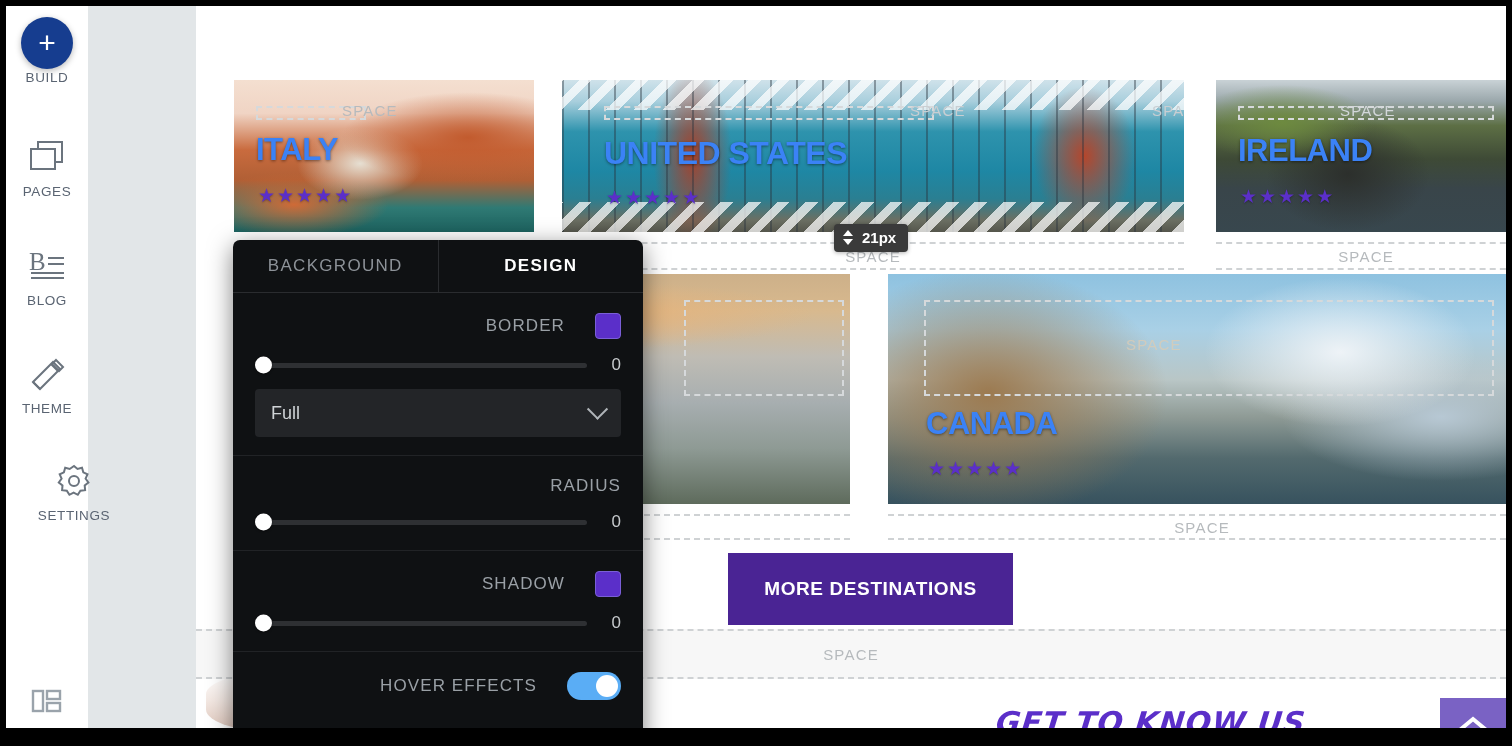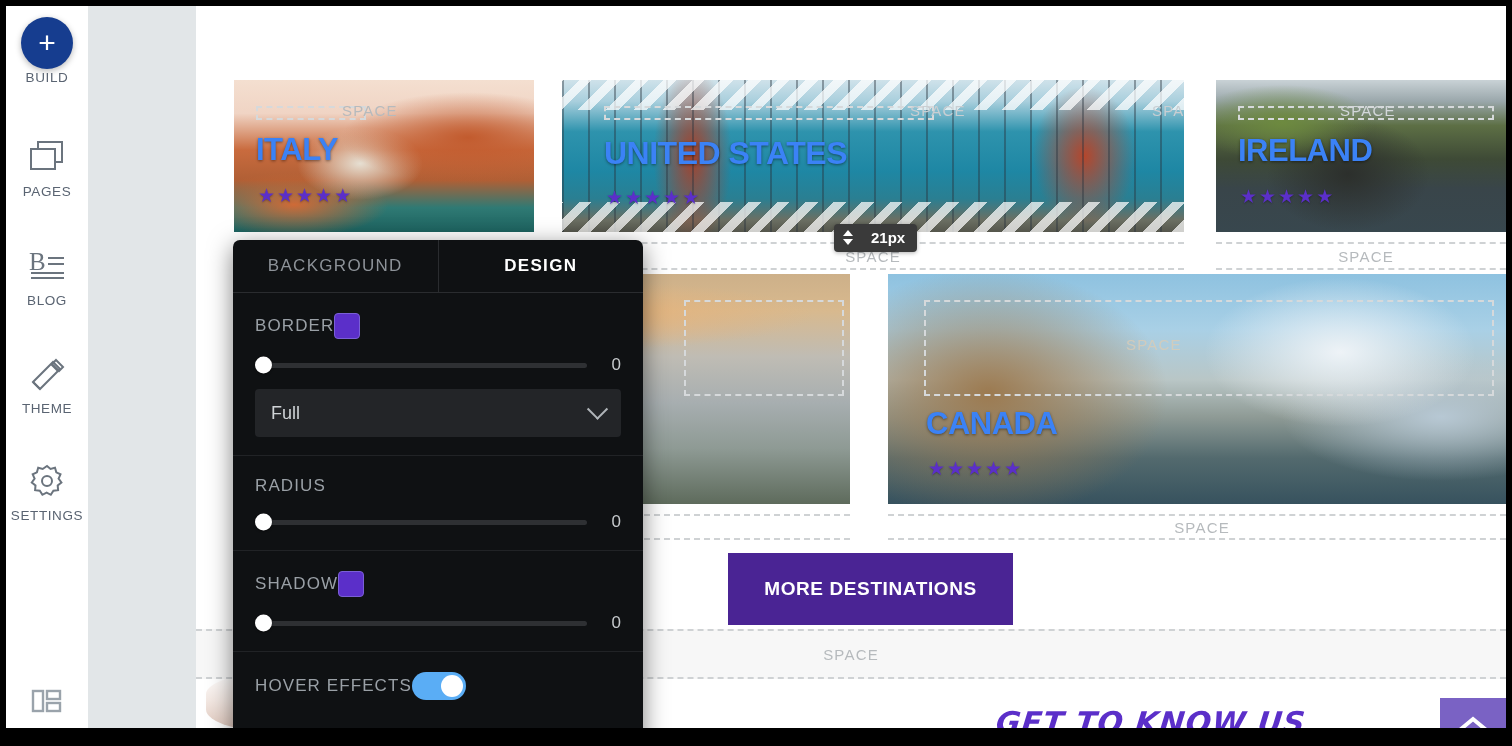--- a/index.html
+++ b/index.html
@@ -96,21 +96,21 @@
 
   
   .stripes{
     position:absolute;left:0;width:100%;
     background:repeating-linear-gradient(-45deg, rgba(255,255,255,.72) 0 9px, rgba(255,255,255,0) 9px 20px);
   }
 
   
   #px-badge{
     position:absolute;background:#3a3a3a;color:#fff;border-radius:4px;
-    display:flex;align-items:center;gap:18px;padding:5px 12px 6px 9px;
+    display:flex;align-items:center;gap:9px;padding:5px 12px 6px 9px;
     font-size:15px;font-weight:700;z-index:25;box-shadow:0 1px 4px rgba(0,0,0,.3);
   }
   .updown{display:flex;flex-direction:column;align-items:center;justify-content:center;line-height:0;}
   .updown i{display:block;width:0;height:0;border-left:5px solid transparent;border-right:5px solid transparent;}
   .updown i.up{border-bottom:6px solid #fff;margin-bottom:3px;}
   .updown i.dn{border-top:6px solid #fff;}
 
   
   #more-btn{
     position:absolute;background:#4a2494;color:#fff;border:0;
@@ -144,21 +144,21 @@
   #panel-tabs{display:flex;height:52px;border-bottom:1px solid #2a2c2f;}
   .ptab{
     flex:1;display:flex;align-items:center;justify-content:center;cursor:pointer;
     font-size:17px;letter-spacing:1.3px;color:#8d9298;font-weight:400;
   }
   .ptab.active{color:#fff;font-weight:700;}
   .ptab+.ptab{border-left:1px solid #2a2c2f;}
 
   .psection{padding:20px 22px 18px 22px;border-bottom:1px solid #212326;}
   .psection.nb{border-bottom:none;}
-  .prow{display:flex;align-items:center;justify-content:flex-start;}
+  .prow{display:flex;align-items:center;justify-content:flex-end;gap:30px;}
   .plabel{font-size:17px;letter-spacing:1.1px;color:#9aa0a6;font-weight:400;}
   .swatch{width:24px;height:24px;border-radius:4px;background:#5b2fc9;border:1px solid #7a5fd6;cursor:pointer;}
 
   .slider-row{display:flex;align-items:center;margin-top:16px;}
   .track{position:relative;flex:1;height:5px;border-radius:3px;background:#2e3033;}
   .knob{position:absolute;left:0;top:50%;transform:translate(0,-50%);width:17px;height:17px;border-radius:50%;background:#fff;cursor:pointer;box-shadow:0 1px 2px rgba(0,0,0,.5);}
   .sval{width:34px;text-align:right;font-size:17px;color:#c6cacd;font-weight:400;}
 
   .select{
     margin-top:14px;height:48px;background:#232528;border-radius:4px;
@@ -218,21 +218,21 @@
             <path d="M7 27 L27 7 L34 14 L14 34 Z"></path>
             <path d="M7 27 L14 34"></path>
             <path d="M25 9 L32 16"></path>
             <path d="M30 5 L37 12 L33 16 L26 9 Z"></path>
           </g>
         </svg>
       </div>
       <div class="rail-lbl">THEME</div>
     </div>
 
-    <div class="rail-item" style="top:452px;">
+    <div class="rail-item" style="top:452px;margin-left:27px;">
       <div class="rail-ico">
         <svg width="42" height="40" viewBox="0 0 42 40">
           <g stroke="#6b747e" stroke-width="2" fill="none">
             <circle cx="21" cy="20" r="5"></circle>
             <path d="M21 5 l3.5 3 4.5-1.3 1.3 4.6 4.2 2 -1.9 4.4 2.8 3.8 -3.7 2.9 .4 4.8 -4.7 .6 -2.6 4 -4.2-2.1 -4.2 2.1 -2.6-4 -4.7-.6 .4-4.8 -3.7-2.9 2.8-3.8 -1.9-4.4 4.2-2 1.3-4.6 4.5 1.3z"></path>
           </g>
         </svg>
       </div>
       <div class="rail-lbl">SETTINGS</div>
     </div>

